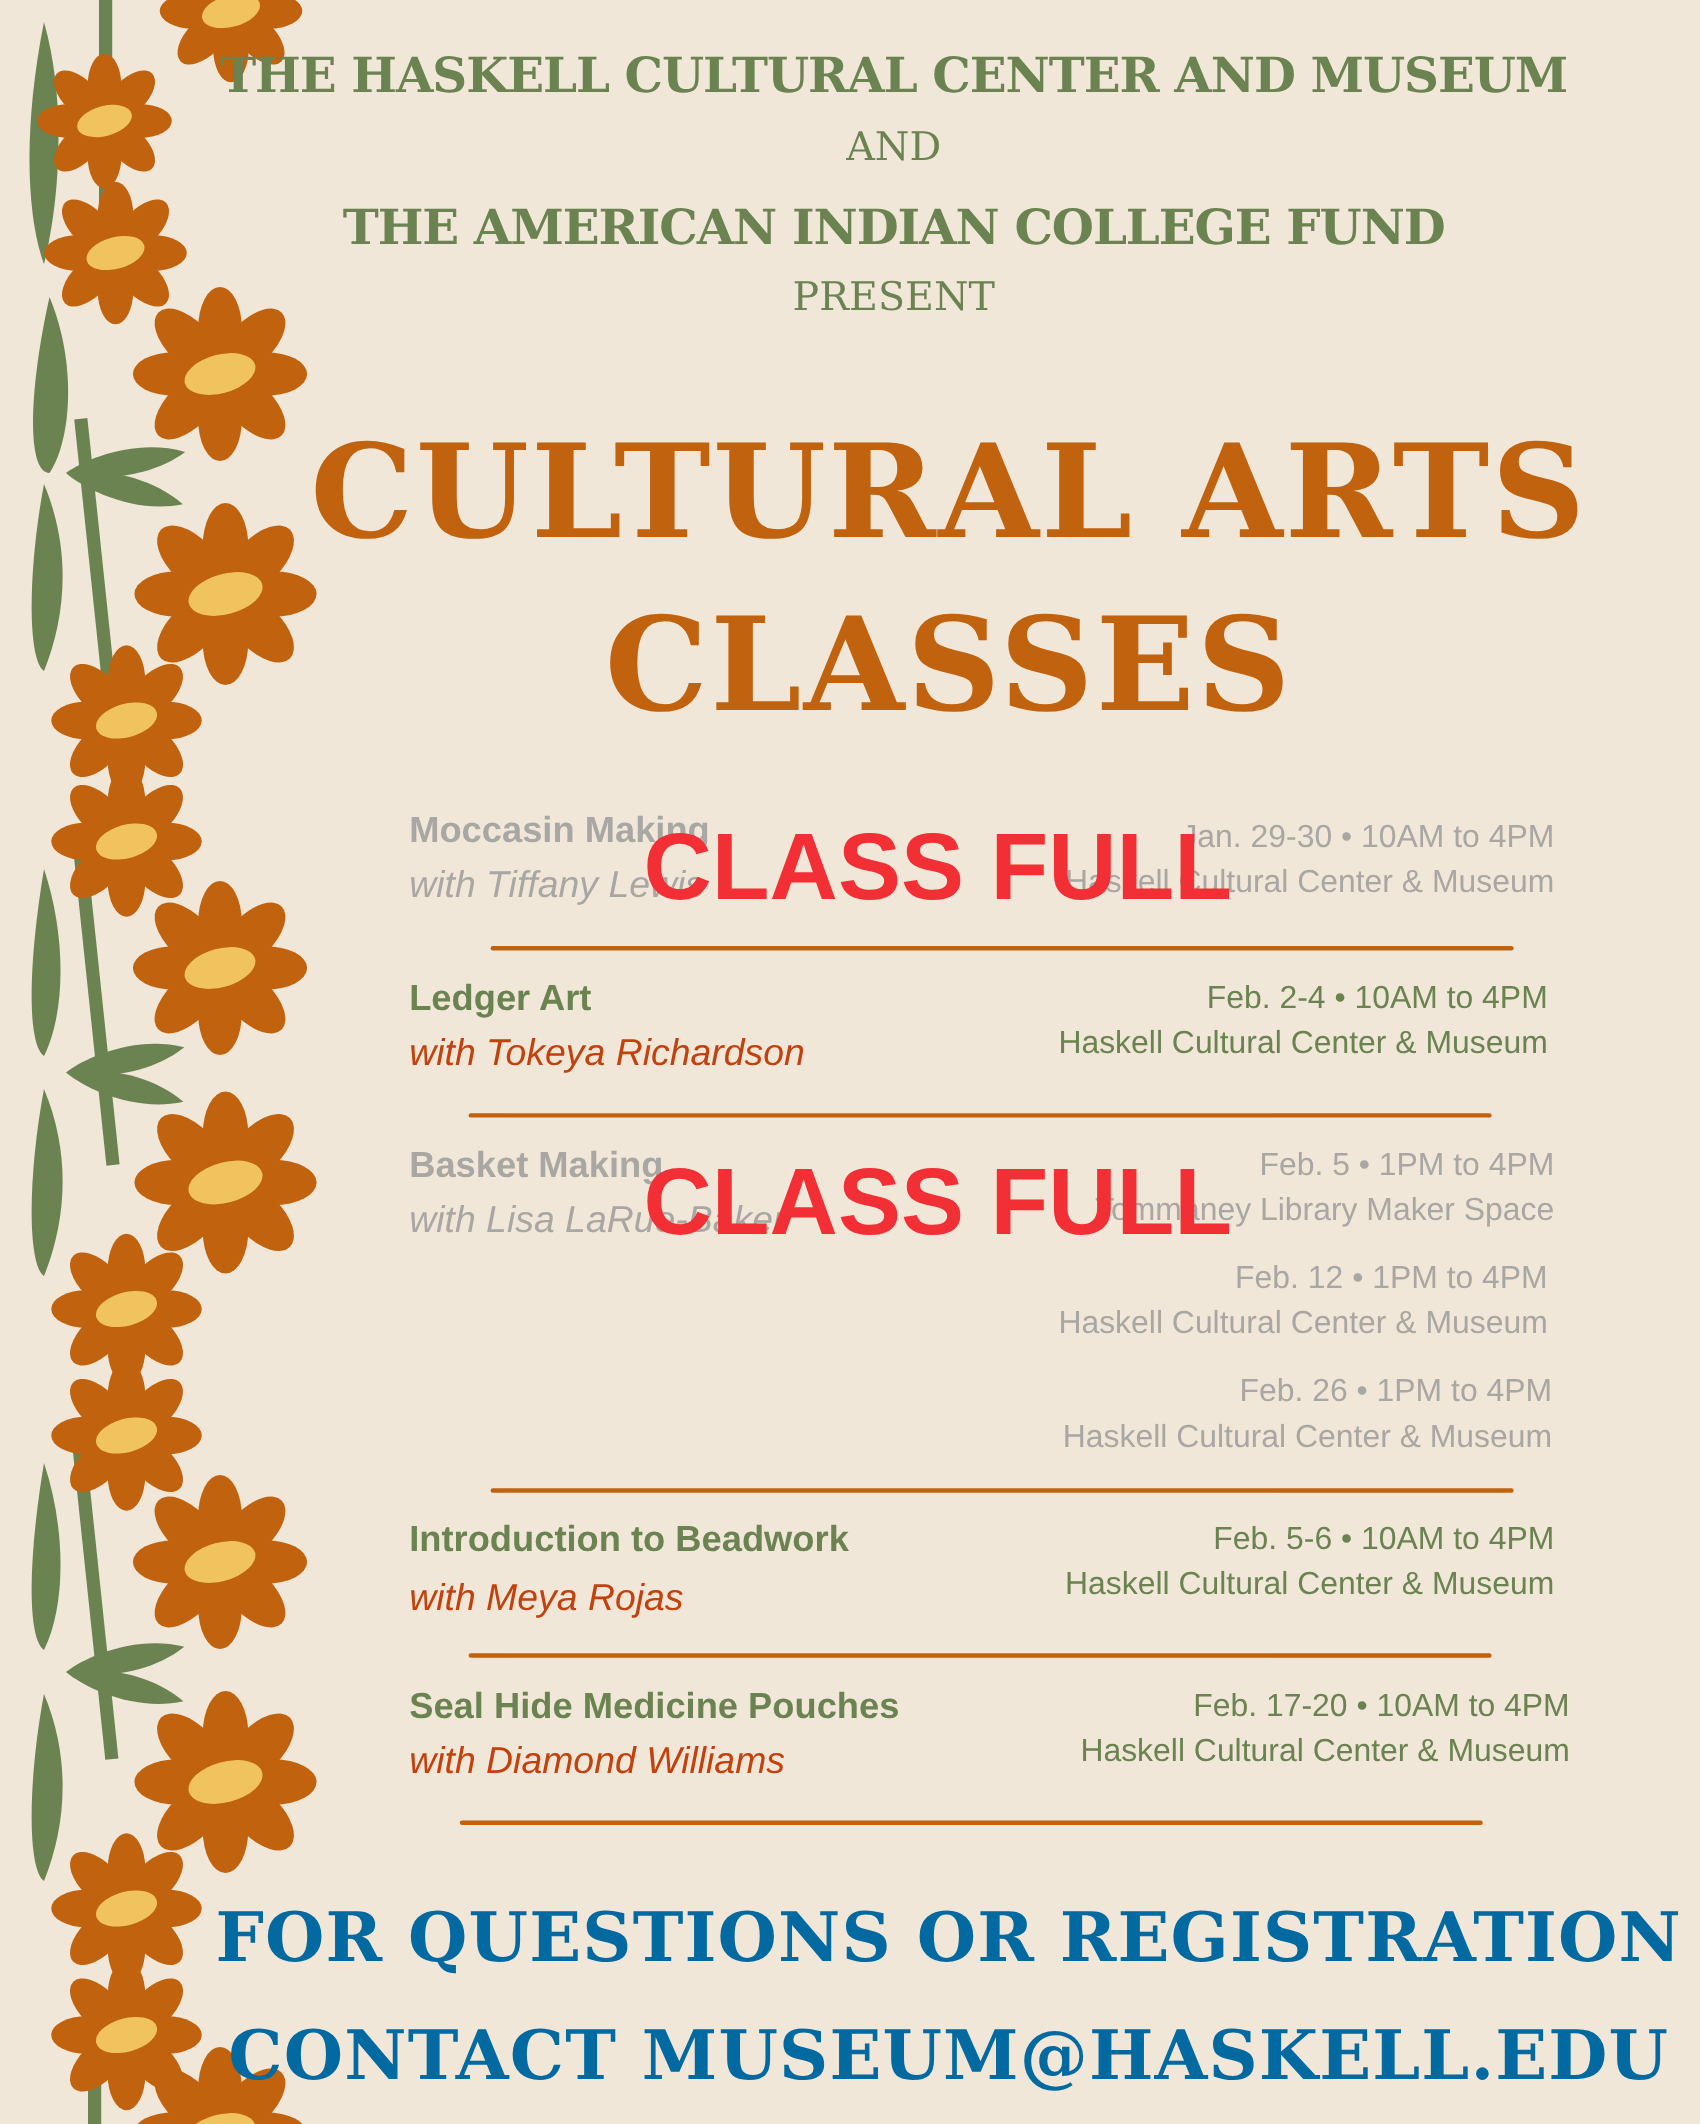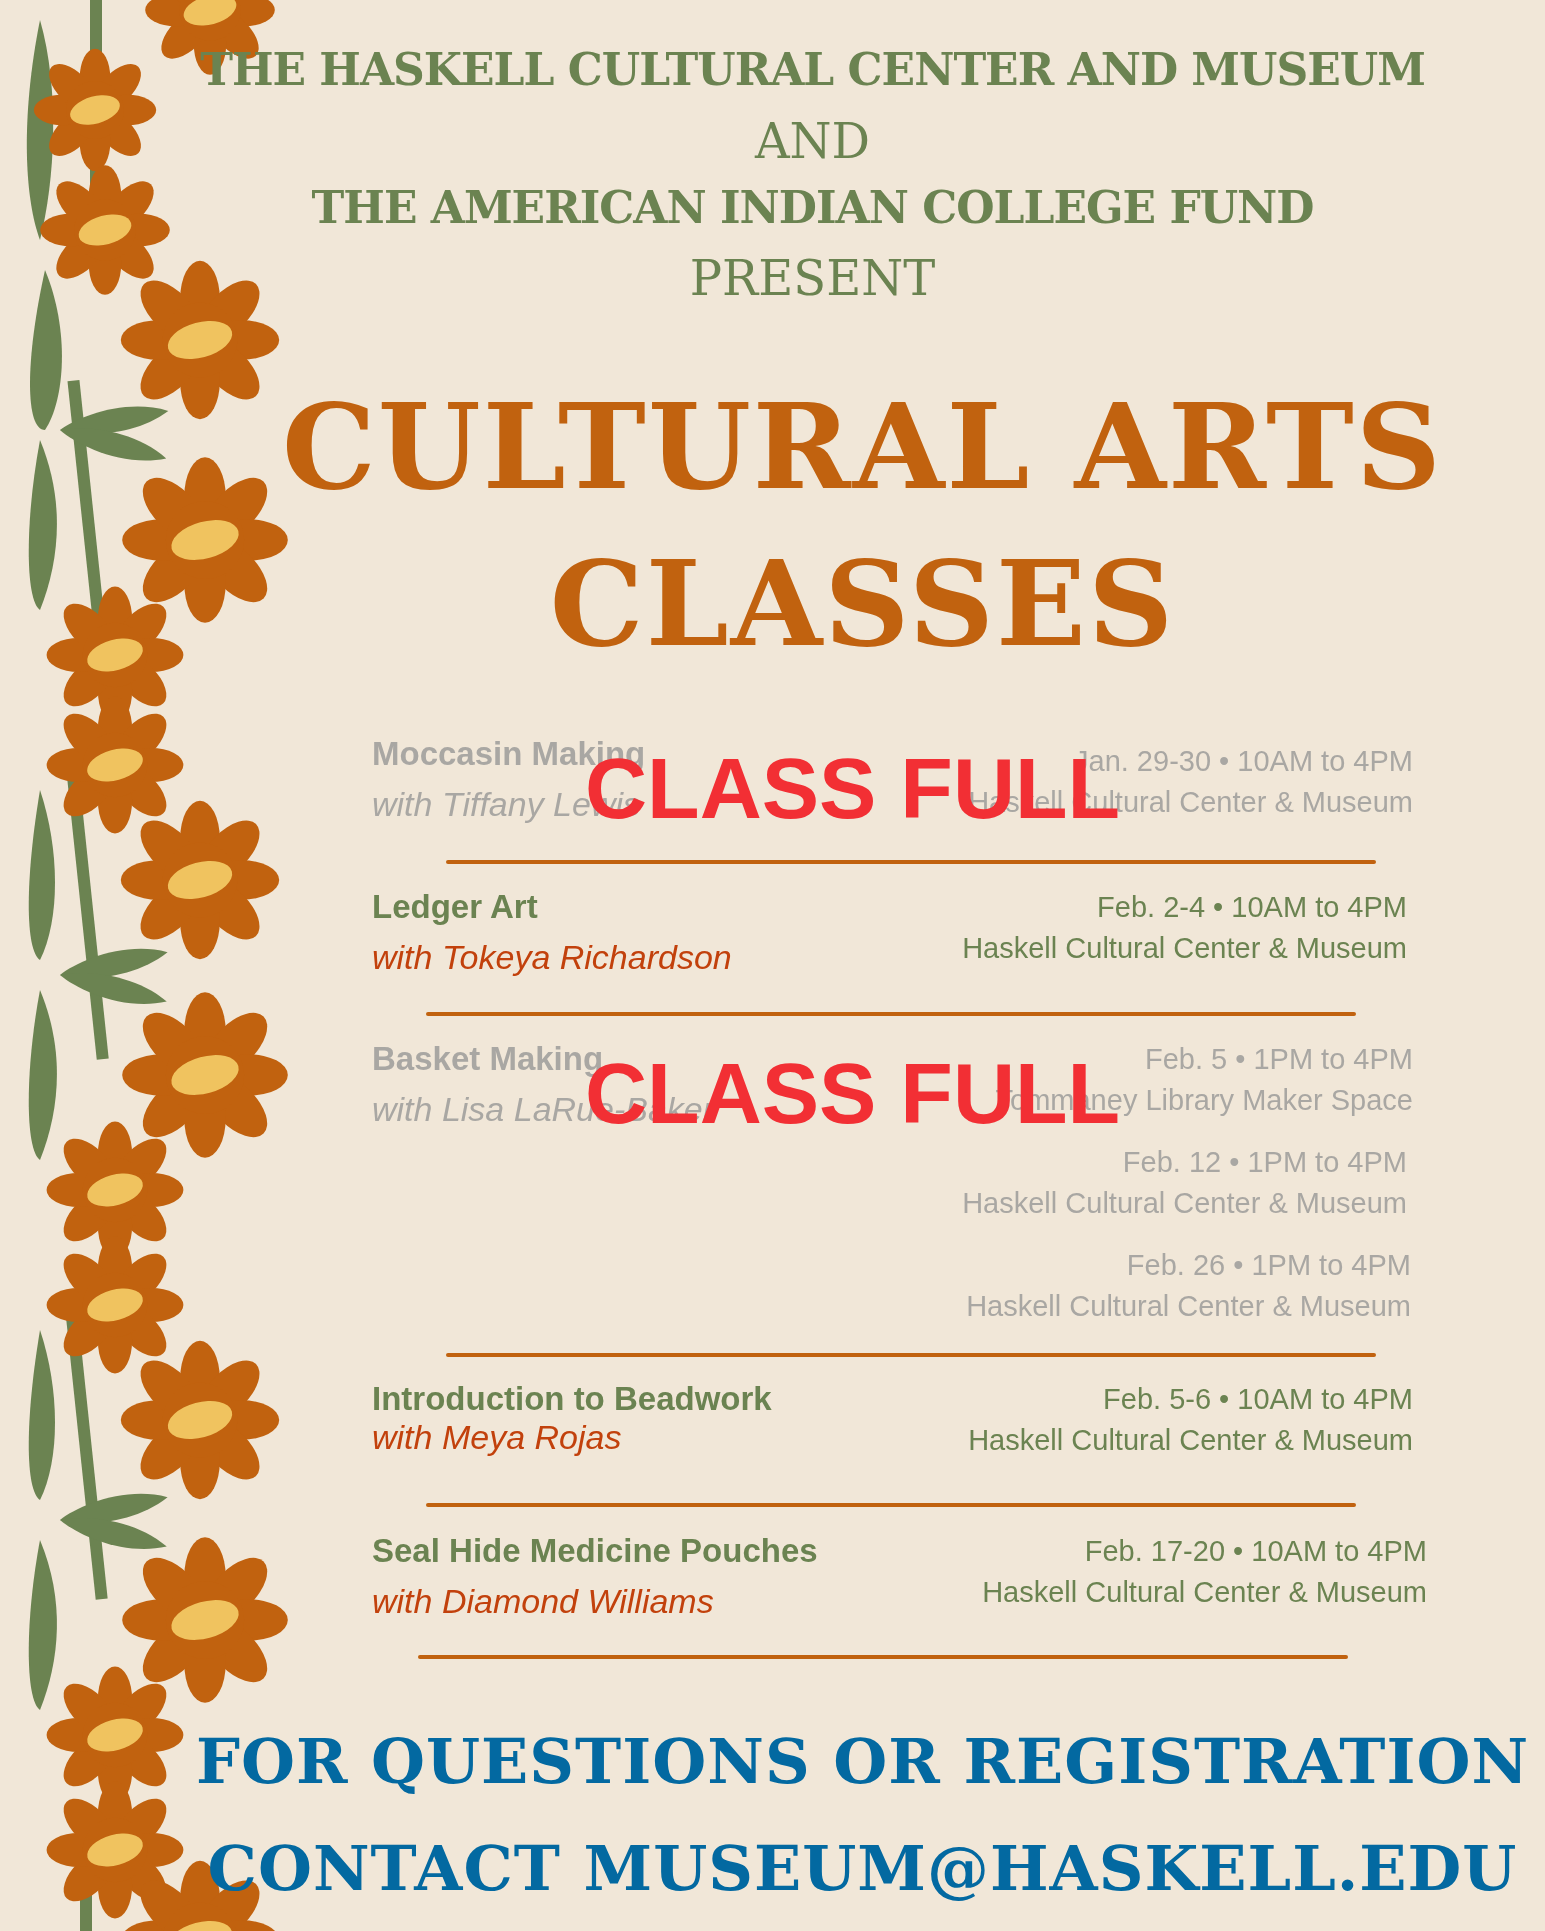--- a/index.html
+++ b/index.html
@@ -1,20 +1,20 @@
 <!DOCTYPE html>
 <html><head>
 <meta charset="utf-8">
 <style>
   html, body { margin:0; padding:0; }
   body { width:1545px; height:1931px; background:#f1e7d8; position:relative; overflow:hidden; font-family:"Liberation Sans", sans-serif; }
   .border { position:absolute; left:0; top:0; width:310px; height:1931px; }
   .hdr { position:absolute; left:0; width:1545px; text-align:center; padding-left:80px; box-sizing:border-box; font-family:"DejaVu Serif", serif; color:#6b8351; }
   .hdr.bold { font-weight:bold; font-size:44px; letter-spacing:-1px; }
-  .hdr.light { font-size:48px; }
+  .hdr.light { font-size:36px; }
   .title { position:absolute; left:180px; width:1365px; text-align:center; font-family:"DejaVu Serif", serif; font-weight:bold; color:#c1620f; font-size:118px; letter-spacing:2px; line-height:1; }
   .row-left { position:absolute; left:372px; }
   .row-right { position:absolute; text-align:right; }
   .cls-name { font-weight:bold; font-size:33px; color:#6b8351; }
   .cls-inst { font-style:italic; font-size:34px; color:#c2410c; }
   .cls-date, .cls-loc { font-size:29px; color:#6b8351; }
   .full .cls-name, .full .cls-inst, .full .cls-date, .full .cls-loc { color:#a9a7a3; }
   .divider { position:absolute; height:4px; background:#c1620f; border-radius:2px; }
   .stamp { position:absolute; font-weight:bold; color:#f22f34; font-size:86px; line-height:1; white-space:nowrap; }
   .footer { position:absolute; left:180px; width:1365px; text-align:center; font-family:"DejaVu Serif", serif; font-weight:bold; color:#0369a1; font-size:62px; letter-spacing:1px; }
@@ -129,21 +129,21 @@
     <div class="cls-date">Feb. 26 • 1PM to 4PM</div>
     <div class="cls-loc" style="margin-top:8px;">Haskell Cultural Center &amp; Museum</div>
   </div>
   <div class="stamp" style="left:585px; top:1050px;">CLASS FULL</div>
 </div>
 <div class="divider" style="top:1353px; left:446px; width:930px;"></div>
 
 <div>
   <div class="row-left" style="top:1380px;">
     <div class="cls-name">Introduction to Beadwork</div>
-    <div class="cls-inst" style="margin-top:0;">with Meya Rojas</div>
+    <div class="cls-inst" style="margin-top:16px;">with Meya Rojas</div>
   </div>
   <div class="row-right" style="top:1383px; right:132px;">
     <div class="cls-date">Feb. 5-6 • 10AM to 4PM</div>
     <div class="cls-loc" style="margin-top:8px;">Haskell Cultural Center &amp; Museum</div>
   </div>
 </div>
 <div class="divider" style="top:1503px; left:426px; width:930px;"></div>
 
 <div>
   <div class="row-left" style="top:1532px;">

